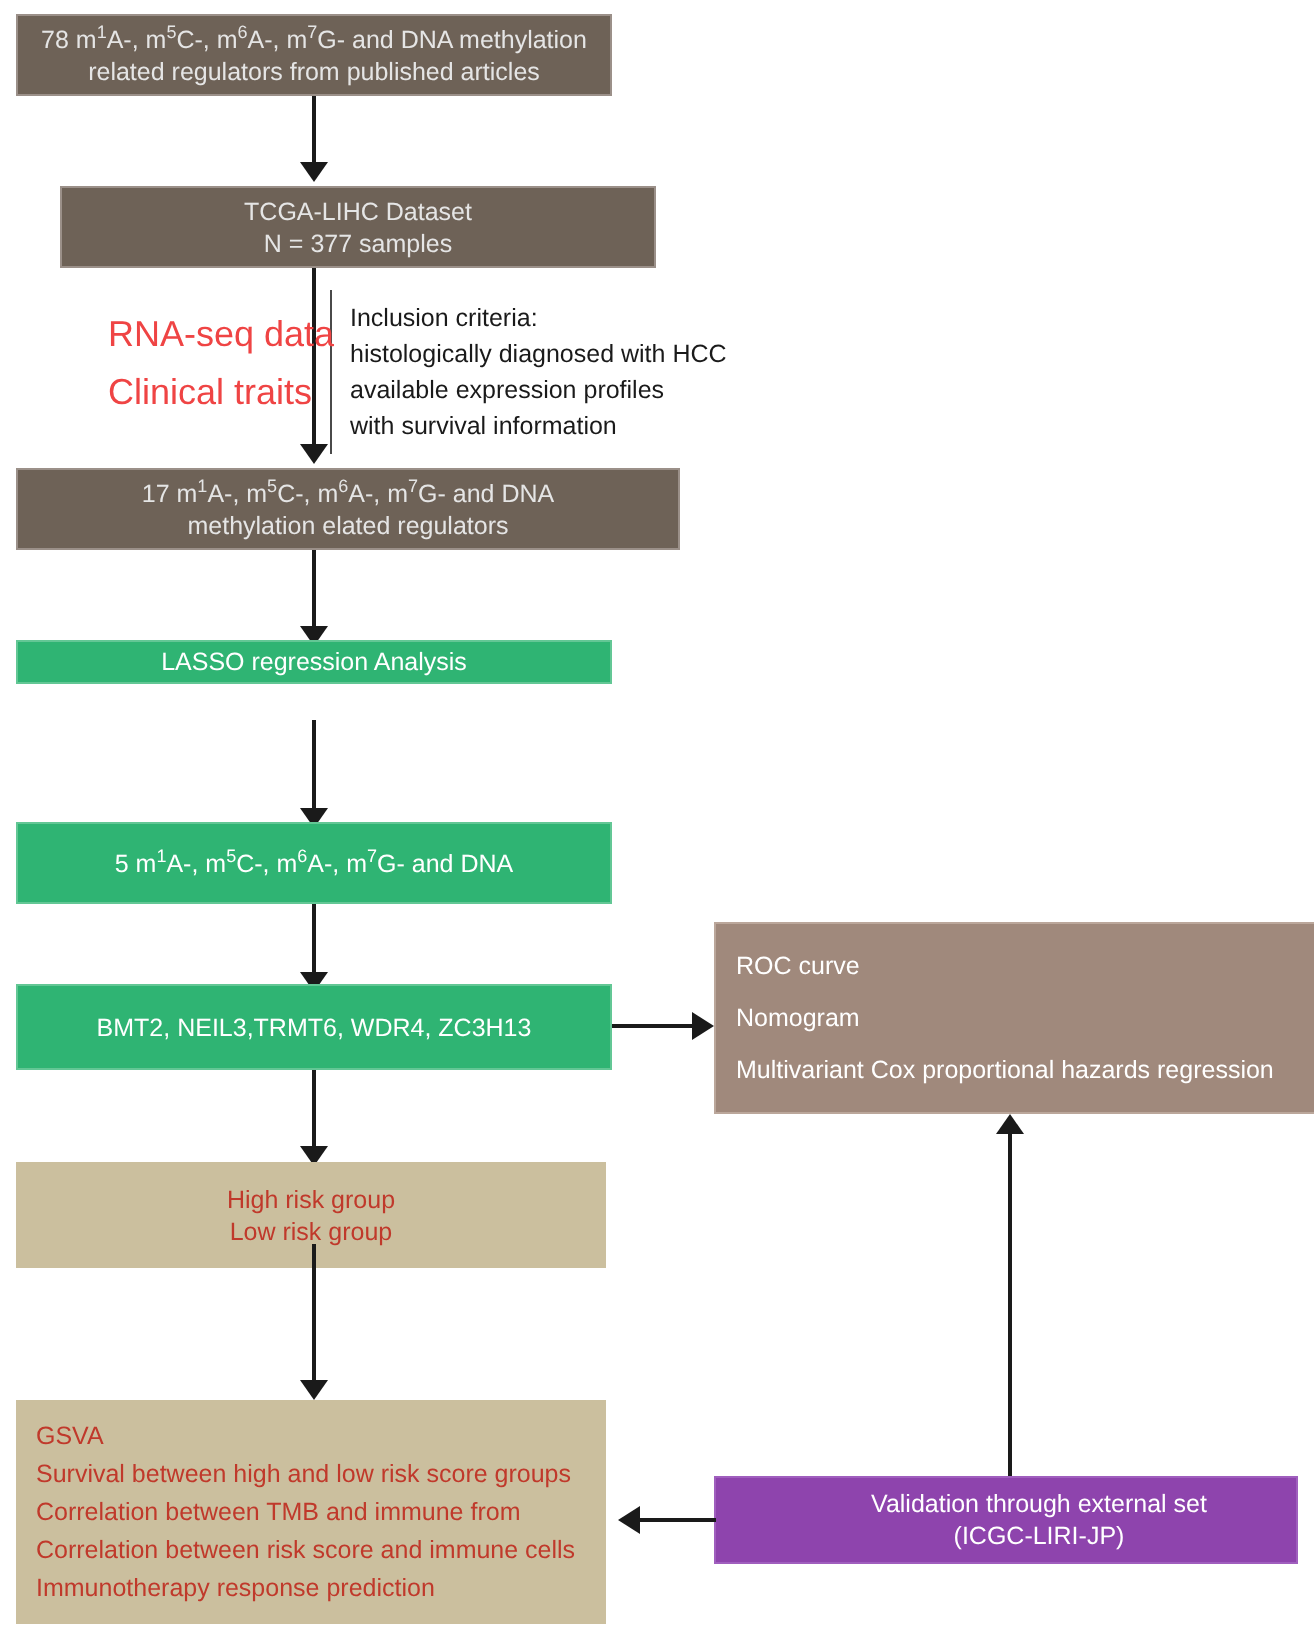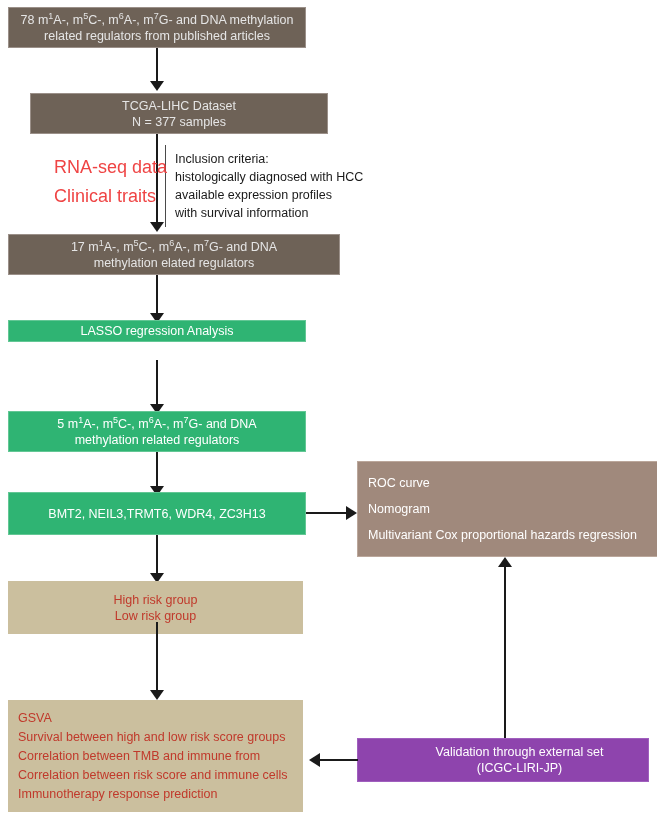--- a/index.html
+++ b/index.html
@@ -106,21 +106,20 @@
     <div class="ln">LASSO regression Analysis</div>
   </div>
 
   <div class="vline" style="left:156px;top:360px;width:2px;height:48px;"></div>
   <div class="arrow-down" style="left:150px;top:404px;"></div>
 
   <div class="box green" style="left:8px;top:411px;width:298px;height:41px;">
     <div class="ln">
       5 m<sup>1</sup>A-, m<sup>5</sup>C-, m<sup>6</sup>A-, m<sup>7</sup>G- and DNA
     </div>
-    <div class="ln">methylation related regulators</div>
   </div>
 
   <div class="vline" style="left:156px;top:452px;width:2px;height:38px;"></div>
   <div class="arrow-down" style="left:150px;top:486px;"></div>
 
   <div class="box green" style="left:8px;top:492px;width:298px;height:43px;">
     <div class="ln">BMT2,  NEIL3,TRMT6, WDR4, ZC3H13</div>
   </div>
 
   <div class="hline" style="left:306px;top:512px;width:42px;height:2px;"></div>

